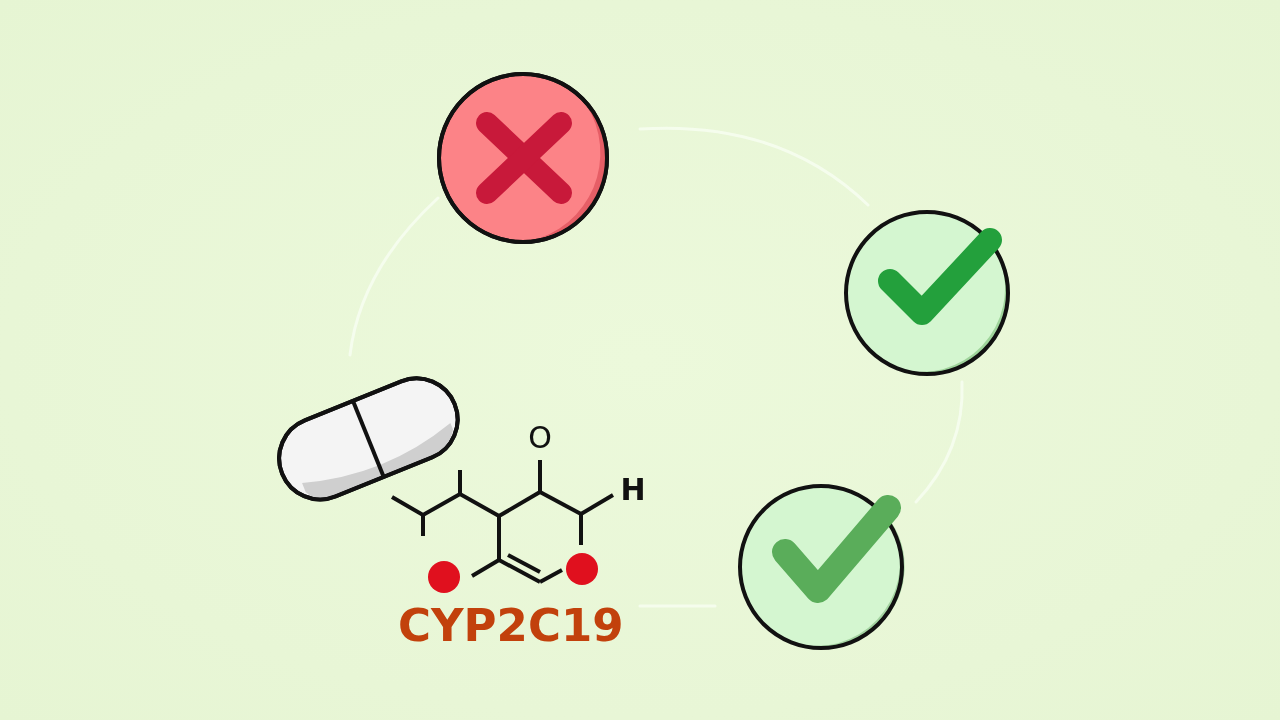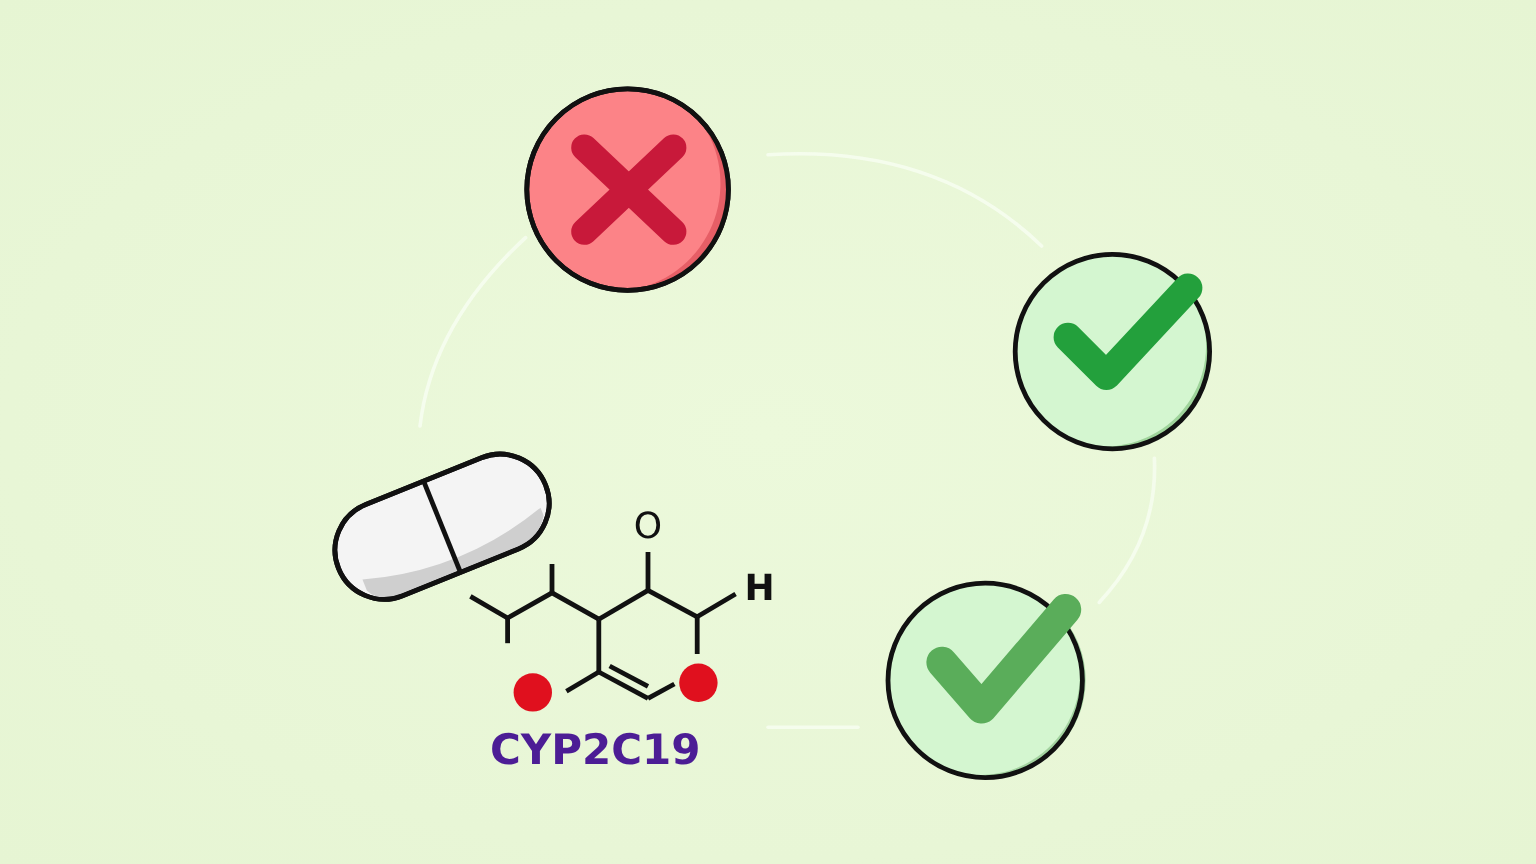--- a/index.html
+++ b/index.html
@@ -10,21 +10,21 @@
     }
     .bg {
       position: absolute; inset: 0;
       background: radial-gradient(ellipse at 50% 50%, #ecf9db 0%, #e8f6d6 70%, #e6f5d3 100%);
     }
     svg.scene { position: absolute; left: 0; top: 0; }
     .label {
       position: absolute; left: 398px; top: 596px; width: 196px;
       text-align: center;
       font-family: "DejaVu Sans", sans-serif; font-weight: bold;
-      font-size: 35px; letter-spacing: 0px; color: #4c1d95;
+      font-size: 45px; letter-spacing: 0px; color: #c2410c;
       line-height: 60px;
     }
   </style>
 </head>
 <body>
 
 <div class="bg"></div>
 
 <svg class="scene" width="1280" height="720" viewBox="0 0 1280 720">
 

